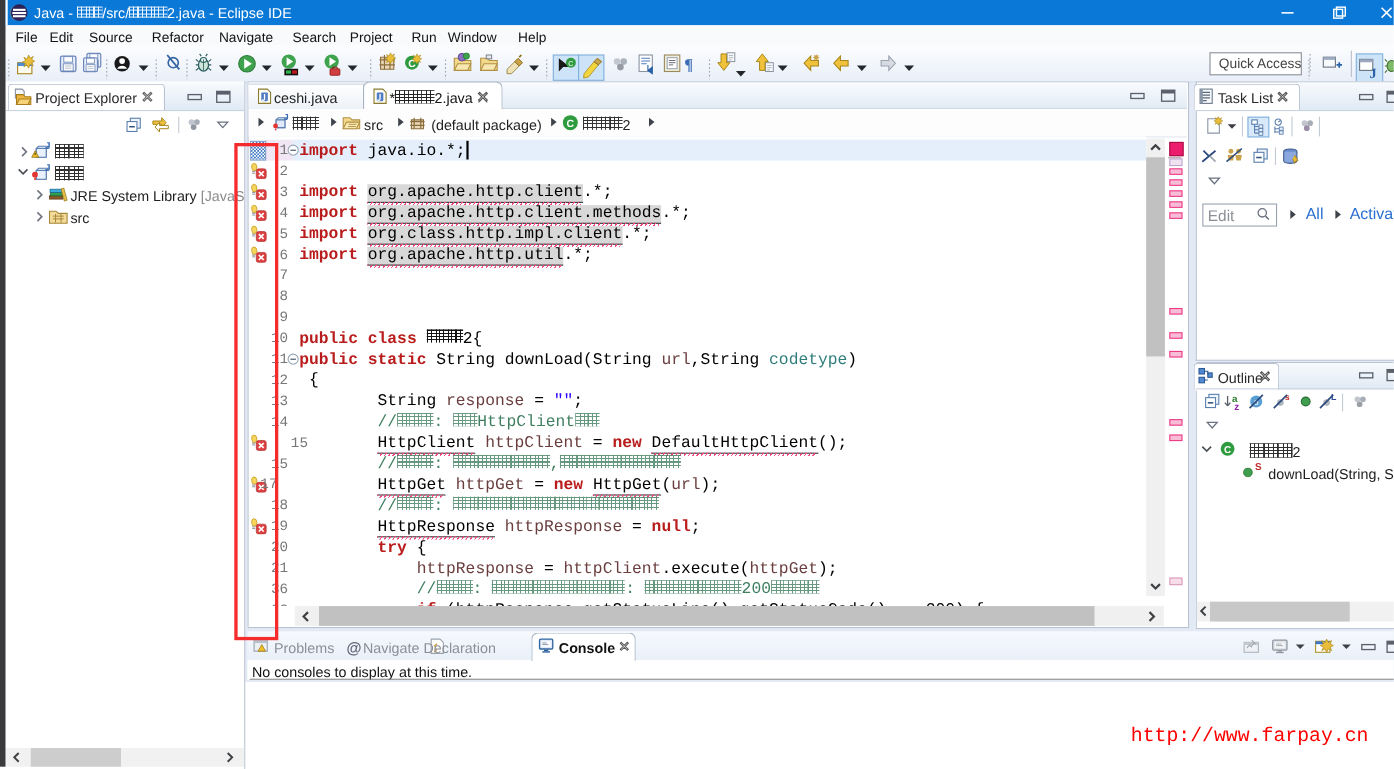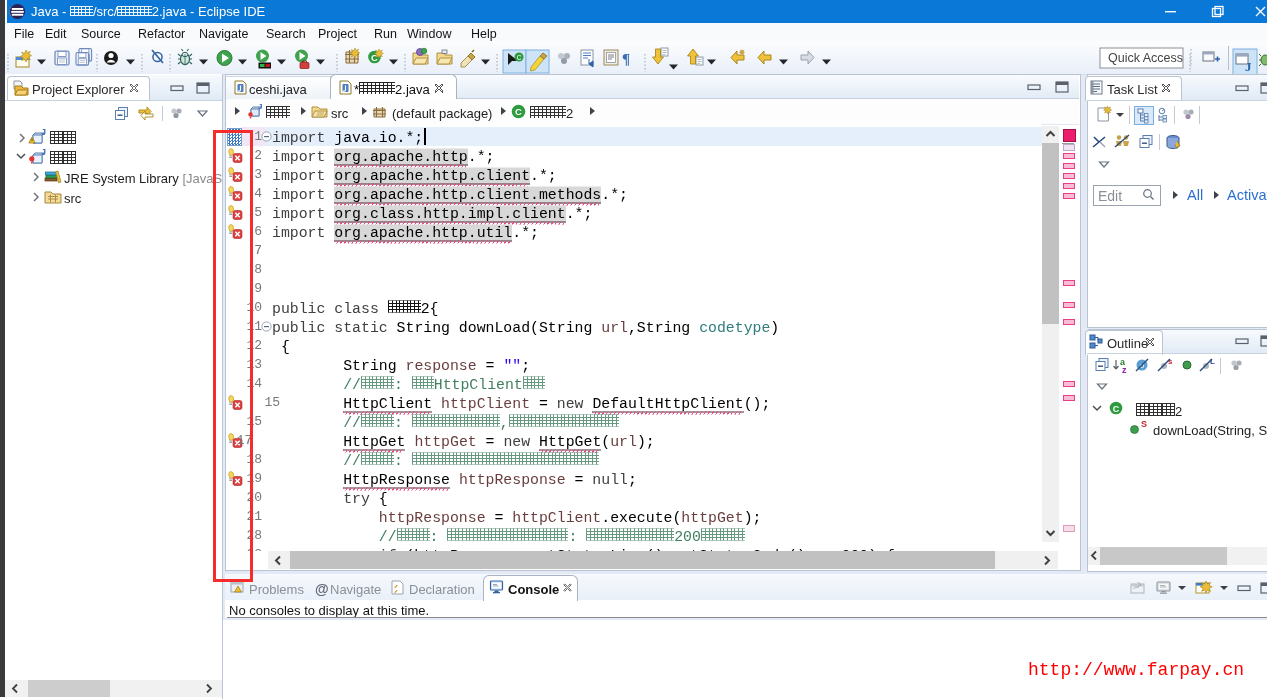--- a/index.html
+++ b/index.html
@@ -1,21 +1,21 @@
 <!DOCTYPE html>
 <html><head><meta charset="utf-8">
 <style>
 html,body{margin:0;padding:0;width:1267px;height:699px;overflow:hidden;background:#fff;
  font-family:"Liberation Sans",sans-serif;-webkit-font-smoothing:antialiased}
 .ab{position:absolute}
 .cj{display:inline-block;height:.80em;width:.88em;vertical-align:-.02em;opacity:.92;background:
  repeating-linear-gradient(to bottom,currentColor 0 1px,transparent 1px 3px),
  repeating-linear-gradient(to right,currentColor 0 1px,transparent 1px 4px)}
 .mono{font-family:"Liberation Mono",monospace}
-.kw{color:#404040;font-weight:normal}
+.kw{color:#b91c1c;font-weight:bold}
 .cm{color:#3f7f5f}
 .cm .cj{opacity:.8}
 .st{color:#2a00ff}
 .lv{color:#6a3e3e}
 .gy{background:#d8d8d8}
 .codeline{font-size:14.83px;line-height:19px;white-space:pre;color:#000;transform:translateY(1.5px)}
 .ulsq{position:relative;border-bottom:1px solid #3a3a3a}
 .ulsq::after{content:"";position:absolute;left:0;right:2px;bottom:-3px;height:2.6px;background:repeating-linear-gradient(125deg,#f5447f 0 1px,transparent 1px 3.2px)}
 </style></head>
 <body>
@@ -521,32 +521,31 @@
 <div class="mono" style="position:absolute;left:0px;top:212px;width:35px;text-align:right;font-size:13px;line-height:19px;color:#787878">12</div>
 <div class="mono" style="position:absolute;left:0px;top:231px;width:35px;text-align:right;font-size:13px;line-height:19px;color:#787878">13</div>
 <div class="mono" style="position:absolute;left:0px;top:250px;width:35px;text-align:right;font-size:13px;line-height:19px;color:#787878">14</div>
 <div class="mono" style="position:absolute;left:18px;top:269px;width:35px;text-align:right;font-size:13px;line-height:19px;color:#787878">15</div>
 <div class="mono" style="position:absolute;left:0px;top:288px;width:35px;text-align:right;font-size:13px;line-height:19px;color:#787878">15</div>
 <div class="mono" style="position:absolute;left:0px;top:307px;width:35px;text-align:center;font-size:13px;line-height:19px;color:#787878">17</div>
 <div class="mono" style="position:absolute;left:0px;top:326px;width:35px;text-align:right;font-size:13px;line-height:19px;color:#787878">18</div>
 <div class="mono" style="position:absolute;left:0px;top:345px;width:35px;text-align:right;font-size:13px;line-height:19px;color:#787878">19</div>
 <div class="mono" style="position:absolute;left:0px;top:364px;width:35px;text-align:right;font-size:13px;line-height:19px;color:#787878">20</div>
 <div class="mono" style="position:absolute;left:0px;top:383px;width:35px;text-align:right;font-size:13px;line-height:19px;color:#787878">21</div>
-<div class="mono" style="position:absolute;left:0px;top:402px;width:35px;text-align:right;font-size:13px;line-height:19px;color:#787878">28</div>
+<div class="mono" style="position:absolute;left:0px;top:402px;width:35px;text-align:right;font-size:13px;line-height:19px;color:#787878">36</div>
 <div class="mono" style="position:absolute;left:0px;top:421px;width:35px;text-align:right;font-size:13px;line-height:19px;color:#787878">23</div>
 <svg class="ab" style="left:34px;top:7px" width="11" height="11" viewBox="0 0 11 11">
       <circle cx="5.5" cy="5.5" r="4.6" fill="#fff" stroke="#97a5b5"></circle>
       <rect x="3" y="5" width="5" height="1.2" fill="#5b6b7d"></rect>
     </svg>
 <svg class="ab" style="left:34px;top:197px" width="11" height="11" viewBox="0 0 11 11">
       <circle cx="5.5" cy="5.5" r="4.6" fill="#fff" stroke="#97a5b5"></circle>
       <rect x="3" y="5" width="5" height="1.2" fill="#5b6b7d"></rect>
     </svg>
 <div class="mono codeline" style="position:absolute;left:45px;top:3px"><span class="kw">import</span> java.io.*;</div>
-<div class="mono codeline" style="position:absolute;left:45px;top:22px"><span class="kw">import</span> <span class="gy ulsq">org.apache.http</span>.*;</div>
 <div class="mono codeline" style="position:absolute;left:45px;top:41px"><span class="kw">import</span> <span class="gy ulsq">org.apache.http.client</span>.*;</div>
 <div class="mono codeline" style="position:absolute;left:45px;top:60px"><span class="kw">import</span> <span class="gy ulsq">org.apache.http.client.methods</span>.*;</div>
 <div class="mono codeline" style="position:absolute;left:45px;top:79px"><span class="kw">import</span> <span class="gy ulsq">org.class.http.impl.client</span>.*;</div>
 <div class="mono codeline" style="position:absolute;left:45px;top:98px"><span class="kw">import</span> <span class="gy ulsq">org.apache.http.util</span>.*;</div>
 <div class="mono codeline" style="position:absolute;left:45px;top:174px"><span class="kw">public</span> <span class="kw">class</span> <i class="cj" style="width:11px;height:12px"></i><i class="cj" style="width:11px;height:12px"></i><i class="cj" style="width:11px;height:12px"></i>2{</div>
 <div class="mono codeline" style="position:absolute;left:45px;top:193px"><span class="kw">public</span> <span class="kw">static</span> String downLoad(String <span class="lv">url</span>,String <span style="color:#2e7d7b">codetype</span>)</div>
 <div class="mono codeline" style="position:absolute;left:45px;top:212px"> {</div>
 <div class="mono codeline" style="position:absolute;left:45px;top:231px">        String <span class="lv">response</span> = <span class="st">""</span>;</div>
 <div class="mono codeline" style="position:absolute;left:45px;top:250px">        <span class="cm">//<i class="cj" style="width:11px;height:12px"></i><i class="cj" style="width:11px;height:12px"></i><i class="cj" style="width:11px;height:12px"></i>: <i class="cj" style="width:11px;height:12px"></i><i class="cj" style="width:11px;height:12px"></i>HttpClient<i class="cj" style="width:11px;height:12px"></i><i class="cj" style="width:11px;height:12px"></i></span></div>
 <div class="mono codeline" style="position:absolute;left:45px;top:269px">        <span class="ulsq">HttpClient</span> <span class="lv">httpClient</span> = <span class="kw">new</span> <span class="ulsq">DefaultHttpClient</span>();</div>
@@ -734,21 +733,21 @@
     <rect x="1" y="2" width="12" height="2.6" fill="#b9c2cc"></rect>
     <path d="M8 6l3.4 6H4.6z" fill="#f2c02c" stroke="#9a7a10" stroke-width=".7"></path>
   </svg>
 <div class="ab" style="left:249px;top:582px;font-size:13px;color:#8b9098">Problems</div>
 <div class="ab" style="left:315px;top:581px;font-size:14px;color:#667;font-weight:bold">@</div>
 <div class="ab" style="left:330px;top:582px;font-size:13px;color:#8b9098">Navigate</div>
 <svg class="ab" style="left:390px;top:580px" width="15" height="15" viewBox="0 0 15 15">
     <path d="M2 1h8l3 3v10H2z" fill="#fff" stroke="#9aa3ad"></path>
     <path d="M5 8c0-2 2-1.5 2-3m0 5c0 1.5-2 1.2-2 3" stroke="#c79a2e" fill="none" stroke-width="1.2"></path>
   </svg>
-<div class="ab" style="left:409px;top:582px;font-size:13px;color:#8b9098">Declaration</div>
+<div class="ab" style="left:385px;top:582px;font-size:13px;color:#8b9098">Declaration</div>
 <div class="ab" style="left:483px;top:575px;width:93px;height:25px;background:#fff;border:1px solid #a9b4c2;border-bottom:none;border-radius:6px 6px 0 0"></div>
 <svg class="ab" style="left:489px;top:580px" width="15" height="14" viewBox="0 0 15 14">
     <rect x="1.5" y="1" width="12" height="9" rx="1" fill="#dfeafc" stroke="#3264a0" stroke-width="1.2"></rect>
     <rect x="3.3" y="3" width="8.4" height="5" fill="#fff"></rect>
     <path d="M4 4.5h4M4 6h5.5" stroke="#7a8aa0" stroke-width=".8"></path>
     <rect x="5.5" y="10.5" width="4" height="1.5" fill="#3264a0"></rect>
     <rect x="4" y="12" width="7" height="1.3" fill="#3264a0"></rect>
   </svg>
 <div class="ab" style="left:508px;top:582px;font-size:13px;color:#111;font-weight:bold">Console</div>
 <svg class="ab" style="left:562px;top:583px" width="11" height="11" viewBox="0 0 12 12">

